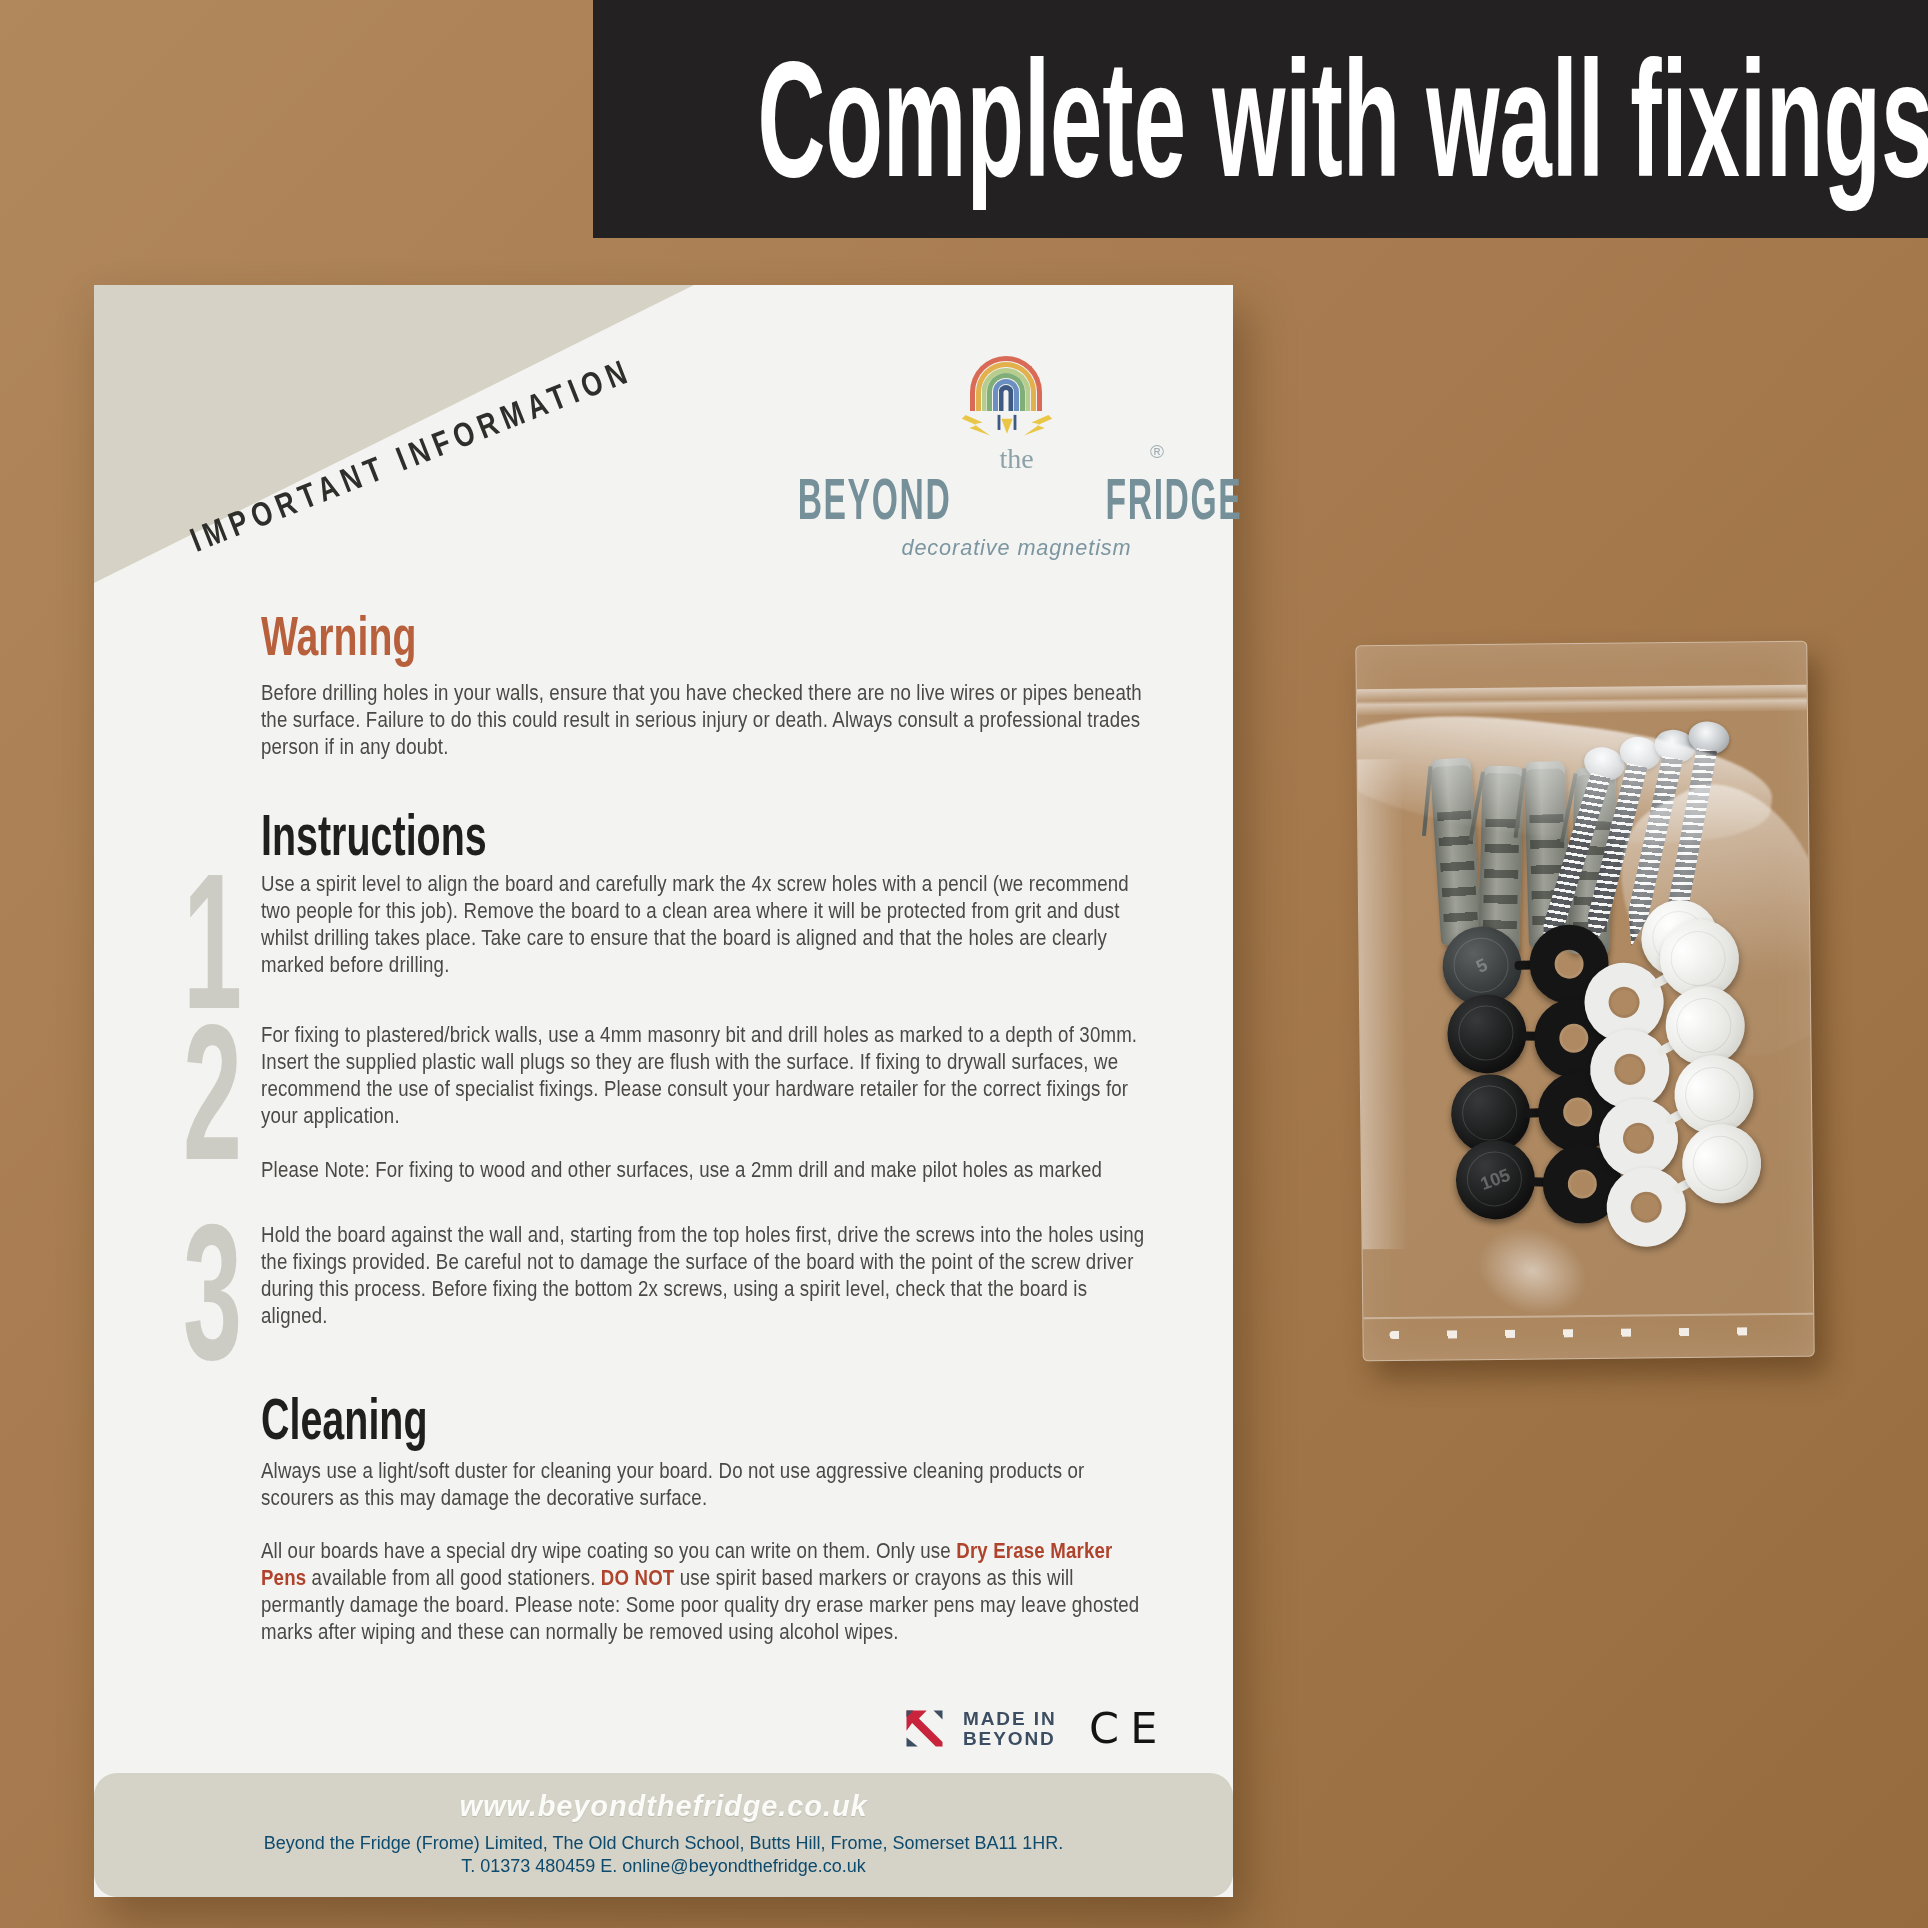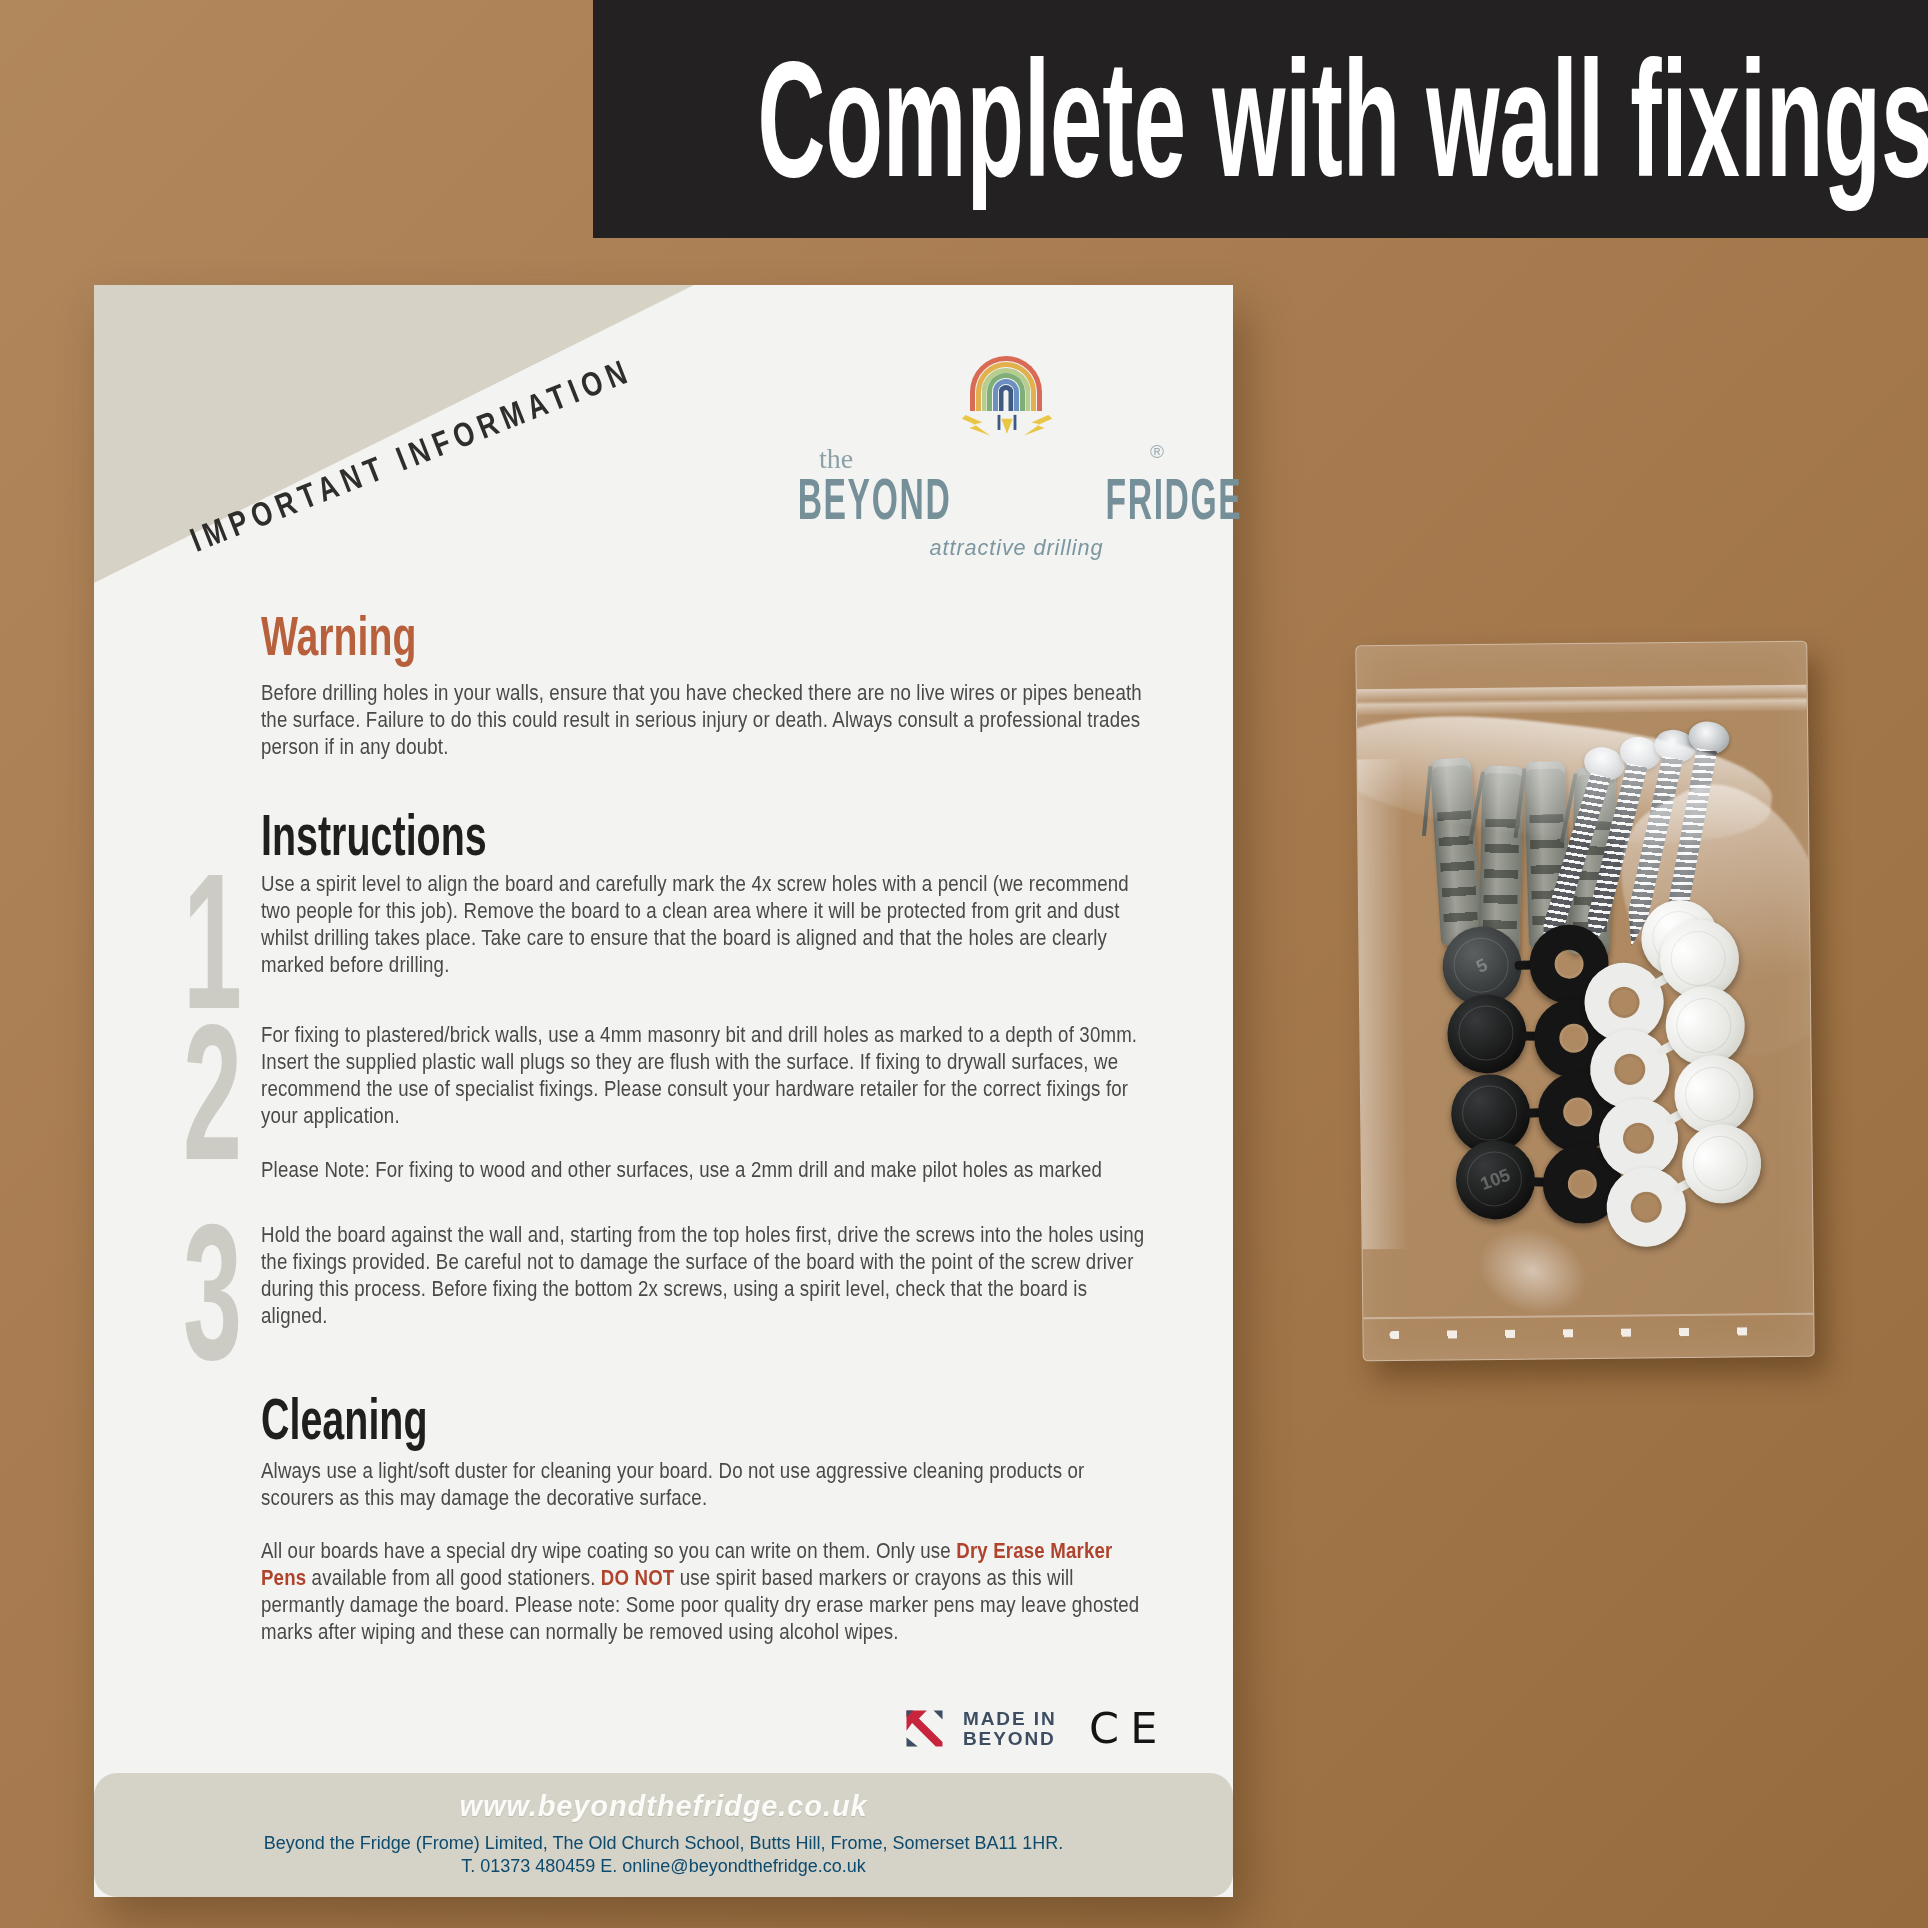--- a/index.html
+++ b/index.html
@@ -16,21 +16,21 @@
   .sheet{position:absolute;left:94px;top:285px;width:1139px;height:1612px;background:#f3f3f1;
     box-shadow:13px 22.6px 43px rgba(62,36,10,.38);}
   .corner-triangle{position:absolute;left:0;top:0;width:600px;height:298px;background:#d6d3c6;
     clip-path:polygon(0 0,100% 0,0 100%);}
   .corner-label{position:absolute;left:98px;top:237px;transform:rotate(-21.5deg) scaleX(.78);
     transform-origin:0 50%;font-size:34px;font-weight:700;letter-spacing:7.5px;color:#2e2e2b;white-space:nowrap;}
   
   .logo{position:absolute;left:725px;top:56px;width:395px;height:217px;}
   .rainbow{position:absolute;left:151px;top:15px;width:72px;height:55px;}
   .sparks{position:absolute;left:139px;top:72px;width:98px;height:32px;}
-  .logo-the{position:absolute;left:0;top:102px;width:395px;text-align:left;
+  .logo-the{position:absolute;left:0;top:102px;width:395px;text-align:center;
     font-size:28px;color:#8da2a8;font-family:"Liberation Serif",serif;}
   .brand-row{position:absolute;left:0;top:124px;width:395px;display:flex;justify-content:center;gap:49px;}
   .brand-word{font-size:58px;font-weight:700;color:#76909a;letter-spacing:2.8px;
     transform:scaleX(.58);transform-origin:50% 50%;white-space:nowrap;}
   .registered{position:absolute;left:331px;top:100px;font-size:19px;color:#9fadb2;}
   .tagline{position:absolute;left:0;top:194px;width:395px;text-align:center;font-style:italic;
     font-size:21.7px;letter-spacing:0.9px;color:#7b96a0;}
   
   .h-warn{position:absolute;left:167px;top:318px;font-size:56px;font-weight:700;color:#b85f3c;
     transform:scaleX(.7);transform-origin:0 0;}
@@ -147,21 +147,21 @@
         <polygon points="46,6 58,6 52,22" fill="#e9c646"></polygon>
         <rect x="42" y="2" width="3" height="16" fill="#3d5a84"></rect>
         <rect x="59" y="2" width="3" height="16" fill="#3d5a84"></rect>
       </svg>
       <div class="logo-the">the</div>
       <div class="brand-row">
         <span class="brand-word">BEYOND</span>
         <span class="brand-word">FRIDGE</span>
       </div>
       <div class="registered">®</div>
-      <div class="tagline">attractive drilling</div>
+      <div class="tagline">decorative magnetism</div>
     </div>
 
     <div class="h-warn cond">Warning</div>
     <div class="body-text p-warning">Before drilling holes in your walls, ensure that you have checked there are no live wires or pipes beneath the surface. Failure to do this could result in serious injury or death. Always consult a professional trades person if in any doubt.</div>
 
     <div class="h-dark h-instructions cond">Instructions</div>
 
     <div class="step step-1">
       <div class="step-num">1</div>
       <div class="body-text step-text">Use a spirit level to align the board and carefully mark the 4x screw holes with a pencil (we recommend two people for this job). Remove the board to a clean area where it will be protected from grit and dust whilst drilling takes place. Take care to ensure that the board is aligned and that the holes are clearly marked before drilling.</div>

